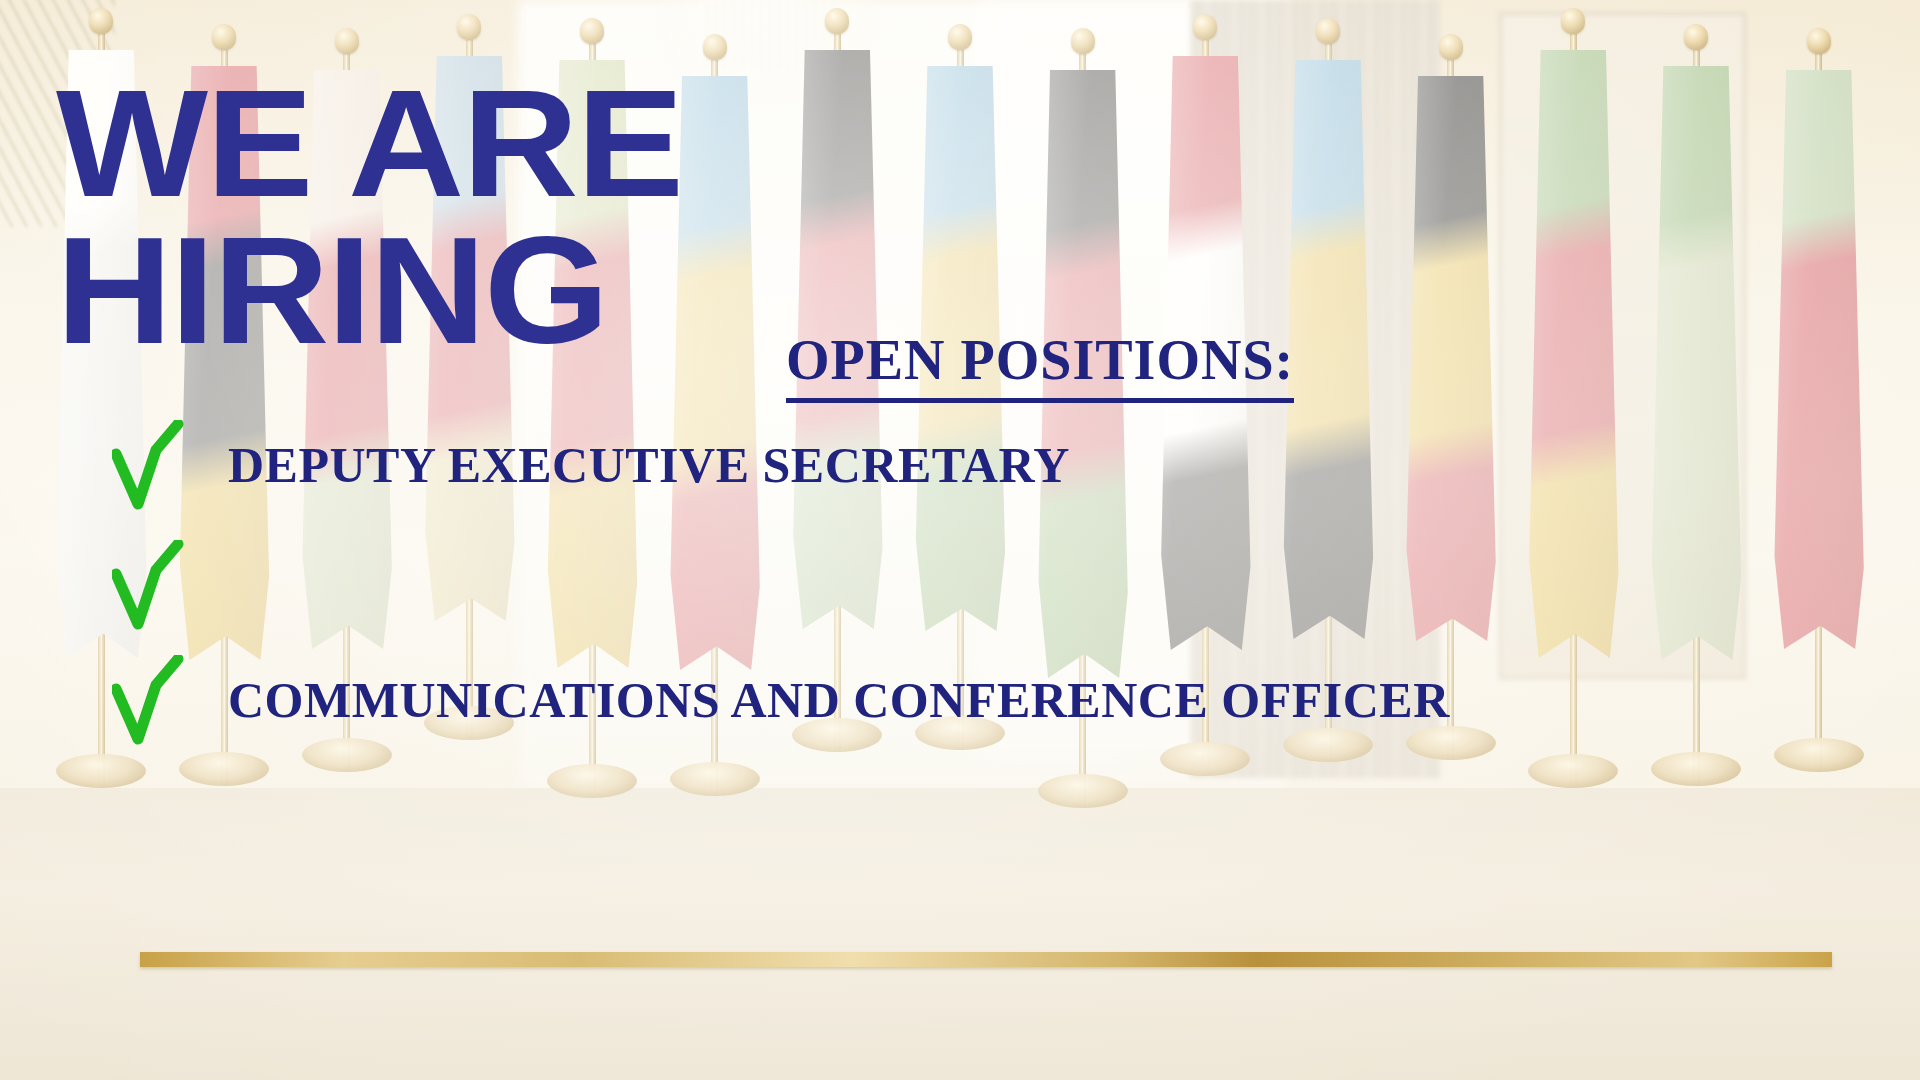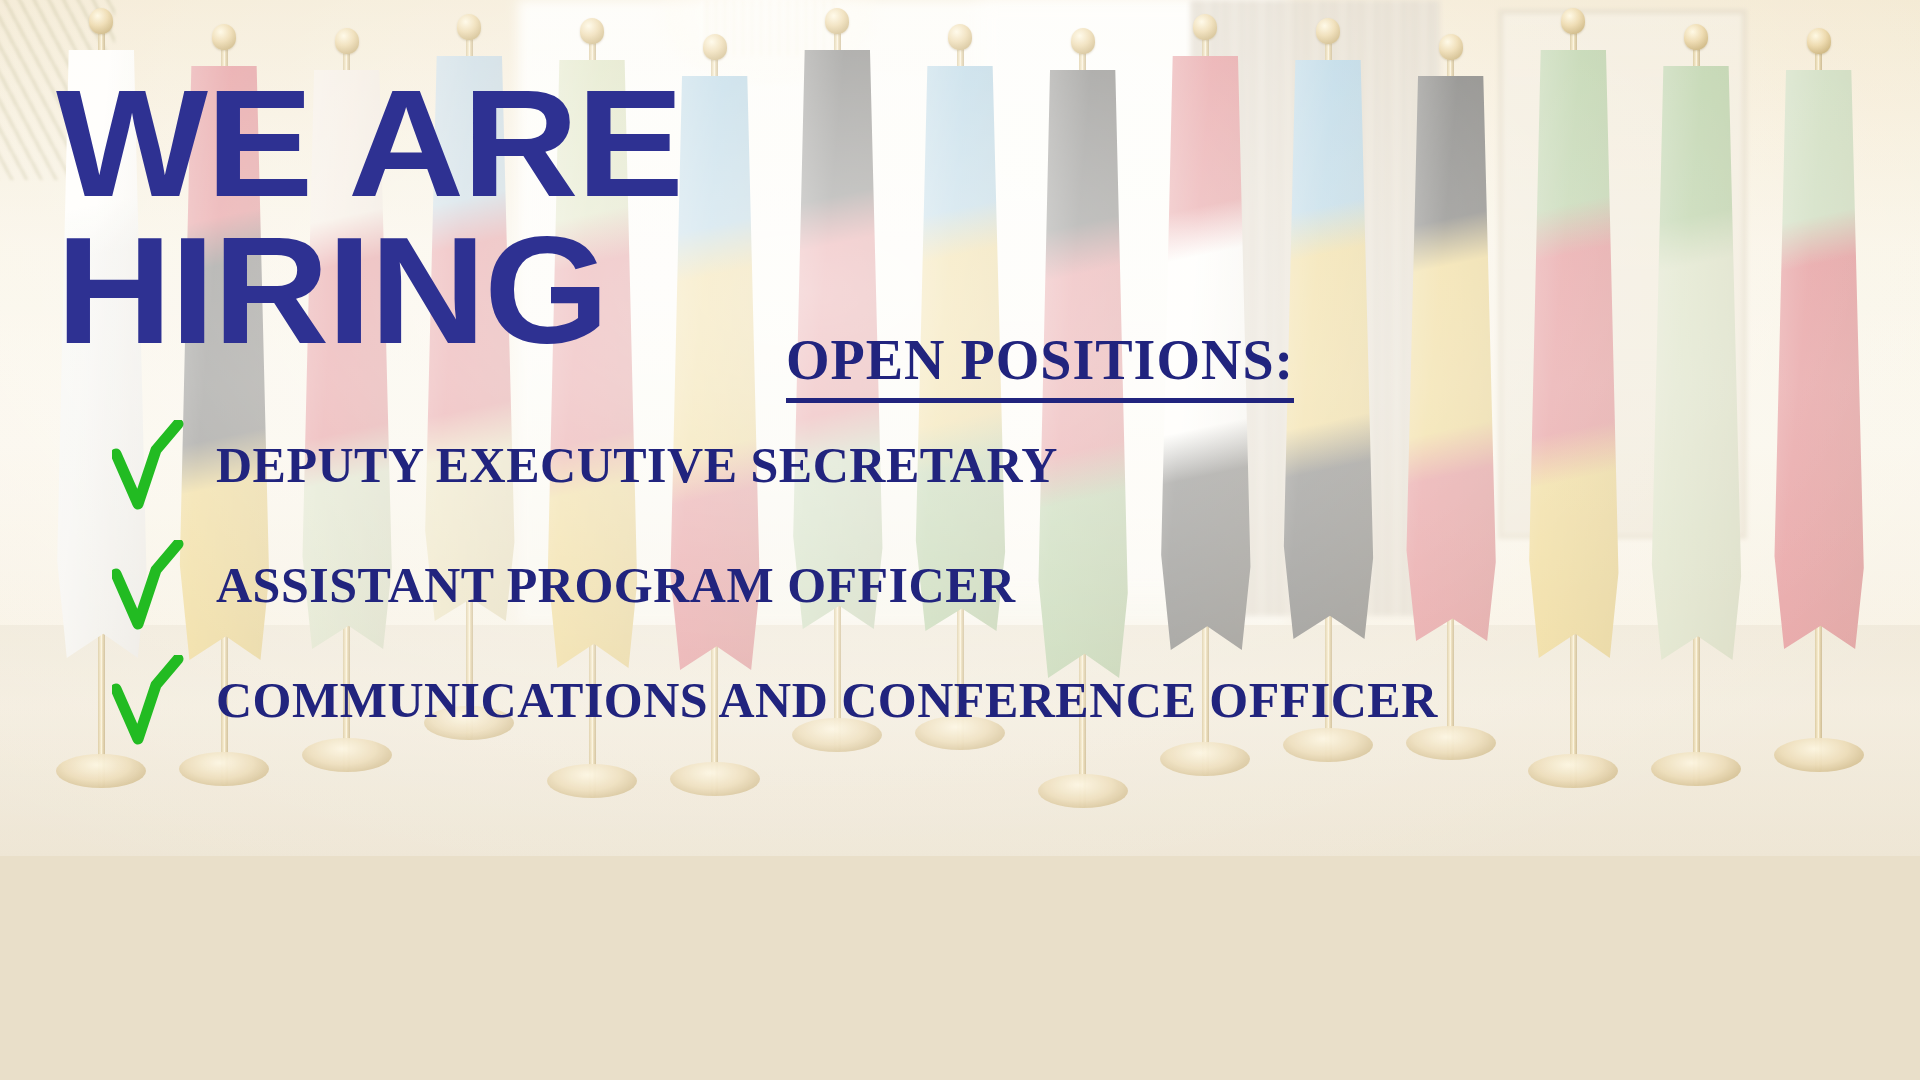--- a/index.html
+++ b/index.html
@@ -5,21 +5,21 @@
   * { box-sizing: border-box; margin: 0; padding: 0; }
   html, body {
     width: 1920px; height: 1080px;
     overflow: hidden;
     font-family: "Liberation Sans", sans-serif;
     background: #e9dfc9;
   }
 
   #poster {
     position: relative;
-    width: 1920px; height: 856px;
+    width: 1920px; height: 1080px;
     overflow: hidden;
     background: #efe6d2;
   }
 
   
   .bg-photo { position: absolute; inset: 0; overflow: hidden; }
 
   
   .room-wall {
     position: absolute; left: 0; top: 0; width: 100%; height: 74%;
@@ -153,21 +153,21 @@
     padding-bottom: 6px;
     text-align: right;
   }
 
   .positions { position: absolute; left: 0; top: 0; width: 100%; }
 
   .position-row {
     position: absolute;
     display: flex;
     align-items: center;
-    gap: 30px;
+    gap: 42px;
   }
   .position-row.r0 { left: 112px; top: 420px; }
   .position-row.r1 { left: 112px; top: 540px; }
   .position-row.r2 { left: 112px; top: 655px; }
 
   .check {
     width: 74px; height: 90px;
     flex: 0 0 74px;
     display: block;
   }
@@ -358,21 +358,20 @@
         <div class="position-row r0">
           <svg class="check" viewBox="0 0 74 90">
             <path d="M4 34 L26 84 L44 30 L66 4" fill="none" stroke="#22bb22" stroke-width="11" stroke-linecap="round" stroke-linejoin="round"></path>
           </svg>
           <div class="position-label">DEPUTY EXECUTIVE SECRETARY</div>
         </div>
         <div class="position-row r1">
           <svg class="check" viewBox="0 0 74 90">
             <path d="M4 34 L26 84 L44 30 L66 4" fill="none" stroke="#22bb22" stroke-width="11" stroke-linecap="round" stroke-linejoin="round"></path>
           </svg>
-          <div class="position-label">ASSISTANT PROGRAM OFFICER</div>
         </div>
         <div class="position-row r2">
           <svg class="check" viewBox="0 0 74 90">
             <path d="M4 34 L26 84 L44 30 L66 4" fill="none" stroke="#22bb22" stroke-width="11" stroke-linecap="round" stroke-linejoin="round"></path>
           </svg>
           <div class="position-label">COMMUNICATIONS AND CONFERENCE OFFICER</div>
         </div>
       </div>
 
     <div class="gold-bar"></div>

